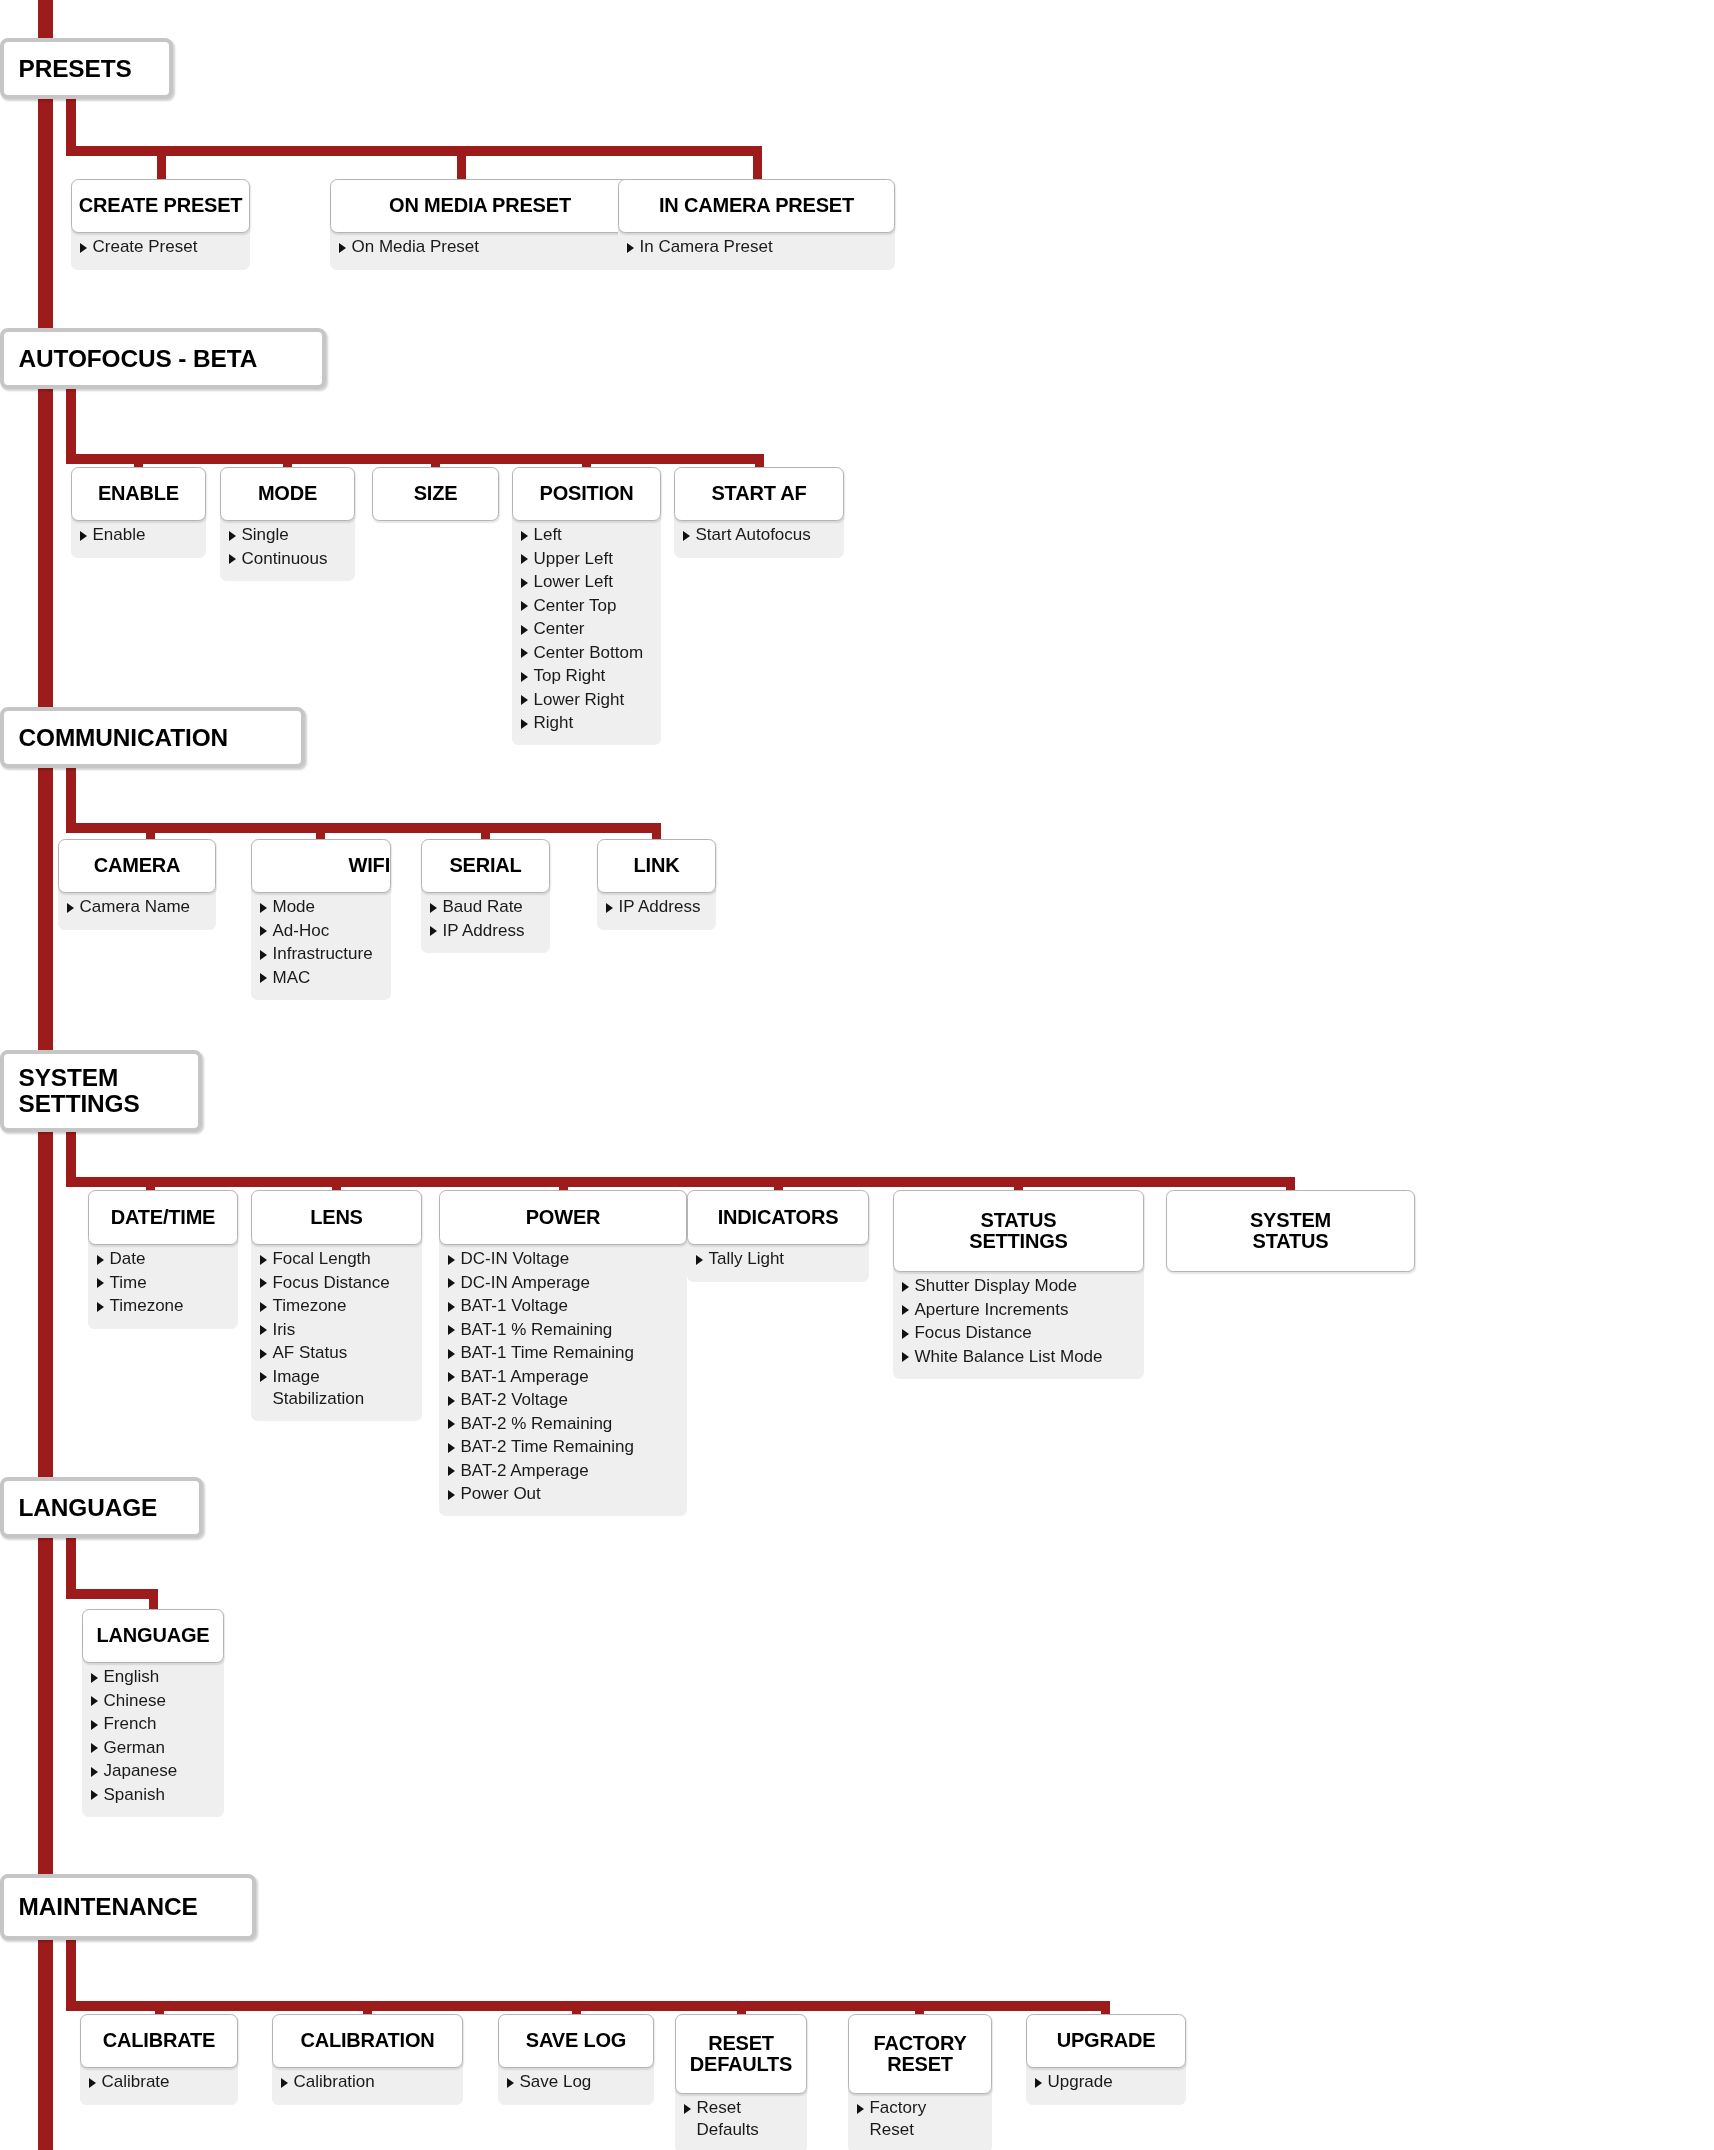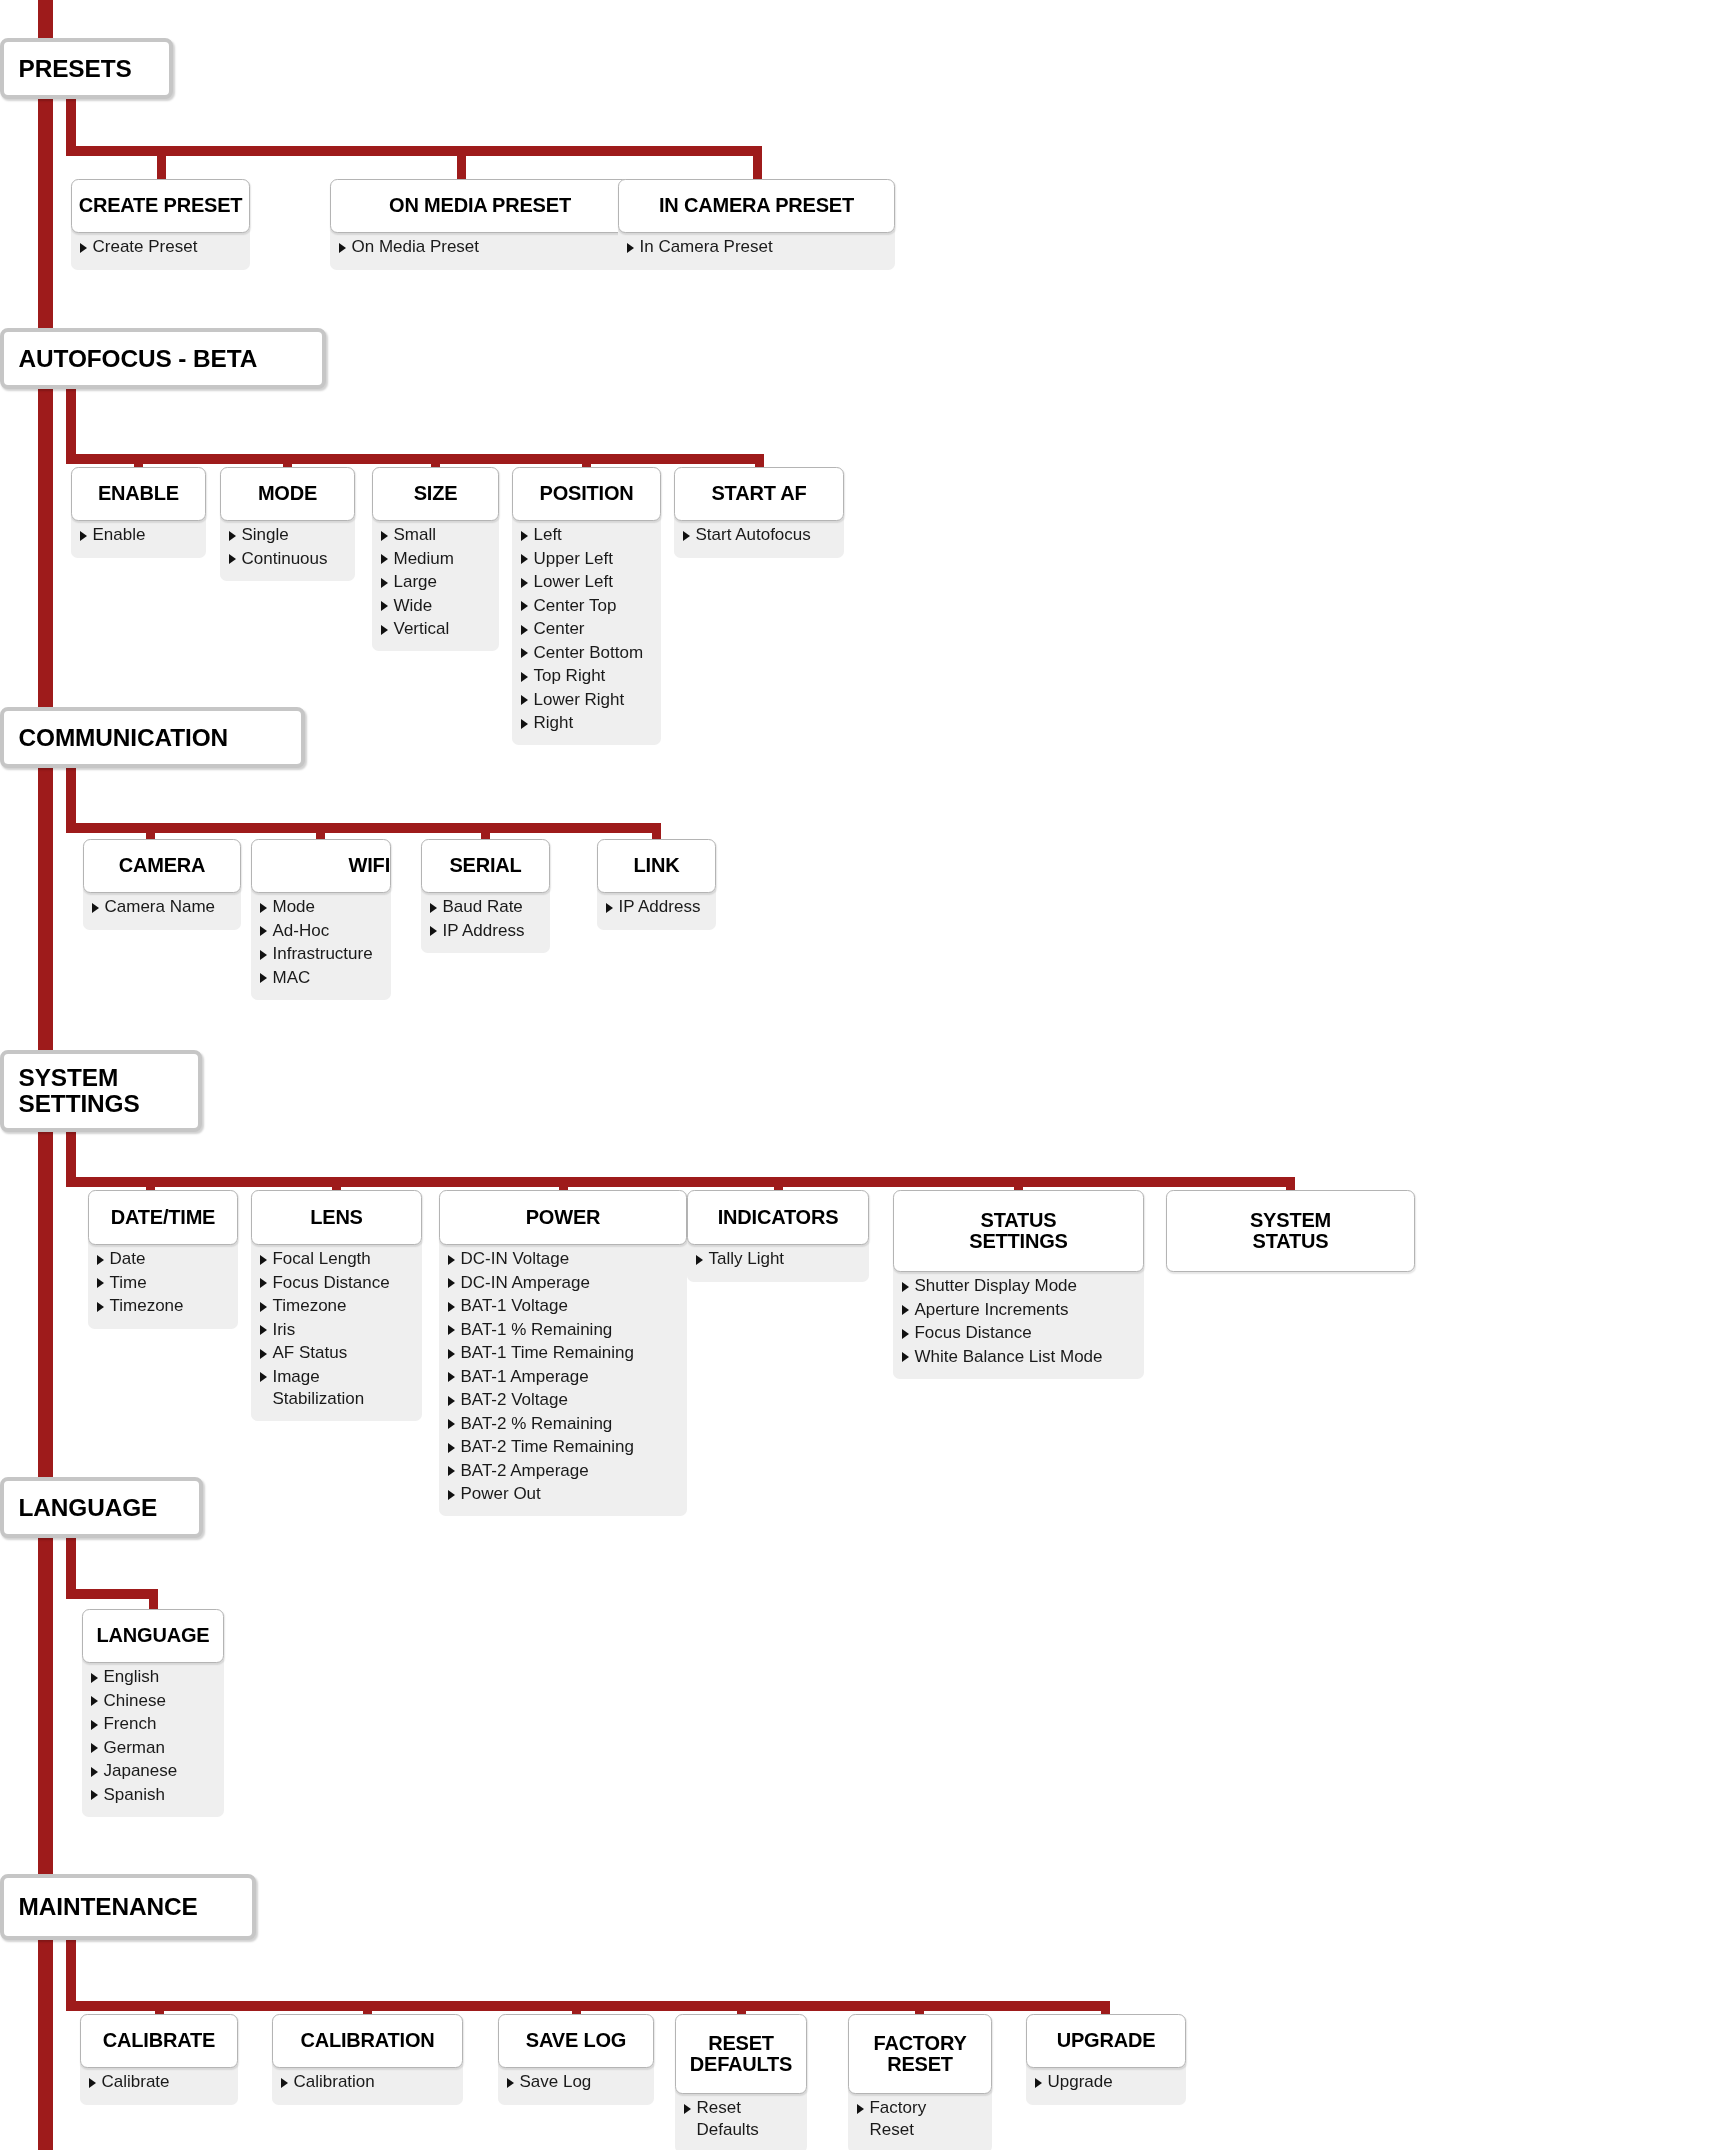--- a/index.html
+++ b/index.html
@@ -186,42 +186,20 @@
             <span class="tri"></span>
             <span class="lbl">Continuous</span>
           </div>
         </div>
       </div>
       <div class="conn v" style="left: 431px; top: 454px; height: 18.5px;"></div>
       <div class="child" style="left: 372px; top: 467px; width: 127px;">
         <div class="child-header" style="height: 54px;">
           <span>SIZE</span>
         </div>
-        <div class="child-items">
-          <div class="item">
-            <span class="tri"></span>
-            <span class="lbl">Small</span>
-          </div>
-          <div class="item">
-            <span class="tri"></span>
-            <span class="lbl">Medium</span>
-          </div>
-          <div class="item">
-            <span class="tri"></span>
-            <span class="lbl">Large</span>
-          </div>
-          <div class="item">
-            <span class="tri"></span>
-            <span class="lbl">Wide</span>
-          </div>
-          <div class="item">
-            <span class="tri"></span>
-            <span class="lbl">Vertical</span>
-          </div>
-        </div>
       </div>
       <div class="conn v" style="left: 582px; top: 454px; height: 18.5px;"></div>
       <div class="child" style="left: 512px; top: 467px; width: 149px;">
         <div class="child-header" style="height: 54px;">
           <span>POSITION</span>
         </div>
         <div class="child-items">
           <div class="item">
             <span class="tri"></span>
             <span class="lbl">Left</span>
@@ -271,21 +249,21 @@
             <span class="lbl">Start Autofocus</span>
           </div>
         </div>
       </div>
       <div class="section-node" style="left: 0px; top: 707px; width: 305px; height: 61px;">
         <div class="section-label">COMMUNICATION</div>
       </div>
       <div class="conn v drop" style="left: 66px; top: 763px; height: 69px;"></div>
       <div class="conn h bus" style="left: 66px; top: 823px; width: 595px;"></div>
       <div class="conn v" style="left: 146px; top: 823px; height: 21px;"></div>
-      <div class="child" style="left: 83px; top: 839px; width: 158px;">
+      <div class="child" style="left: 58px; top: 839px; width: 158px;">
         <div class="child-header" style="height: 54px;">
           <span>CAMERA</span>
         </div>
         <div class="child-items">
           <div class="item">
             <span class="tri"></span>
             <span class="lbl">Camera Name</span>
           </div>
         </div>
       </div>

